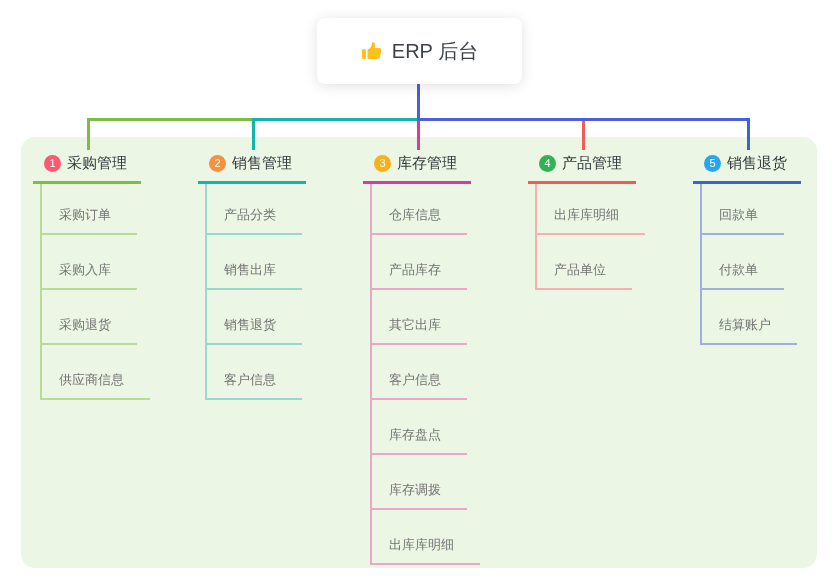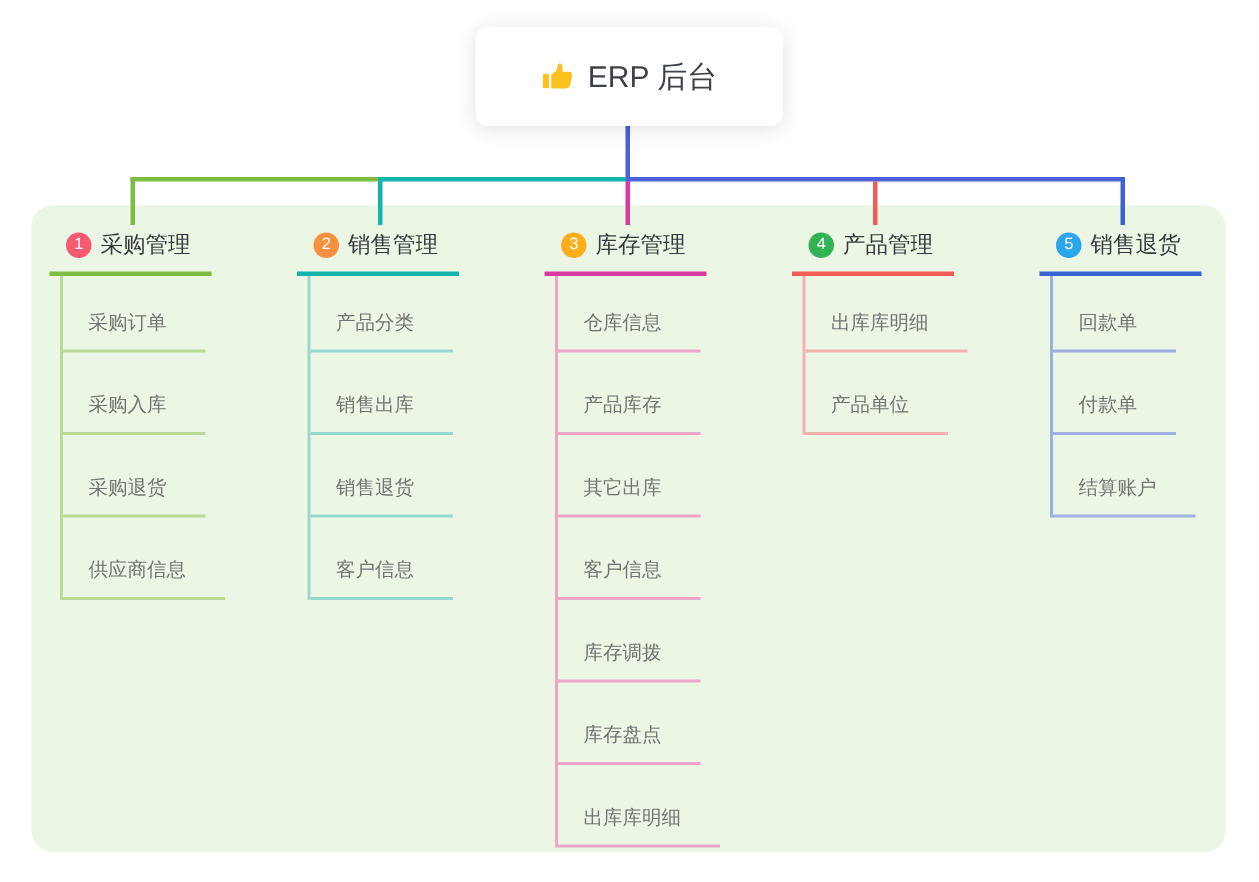--- a/index.html
+++ b/index.html
@@ -136,24 +136,24 @@
           <div class="child">
             <span>产品库存</span>
           </div>
           <div class="child">
             <span>其它出库</span>
           </div>
           <div class="child">
             <span>客户信息</span>
           </div>
           <div class="child">
-            <span>库存调拨</span>
+            <span>库存盘点</span>
           </div>
           <div class="child">
-            <span>库存盘点</span>
+            <span>库存调拨</span>
           </div>
           <div class="child">
             <span>出库库明细</span>
           </div>
         </div>
   </div>
 
   <div class="branch" style="left: 528px; --line: #F15B58; --light: #F6B0AD;">
     <div class="branch-header">
       <span class="badge" style="background: rgb(51, 178, 84);">4</span>

